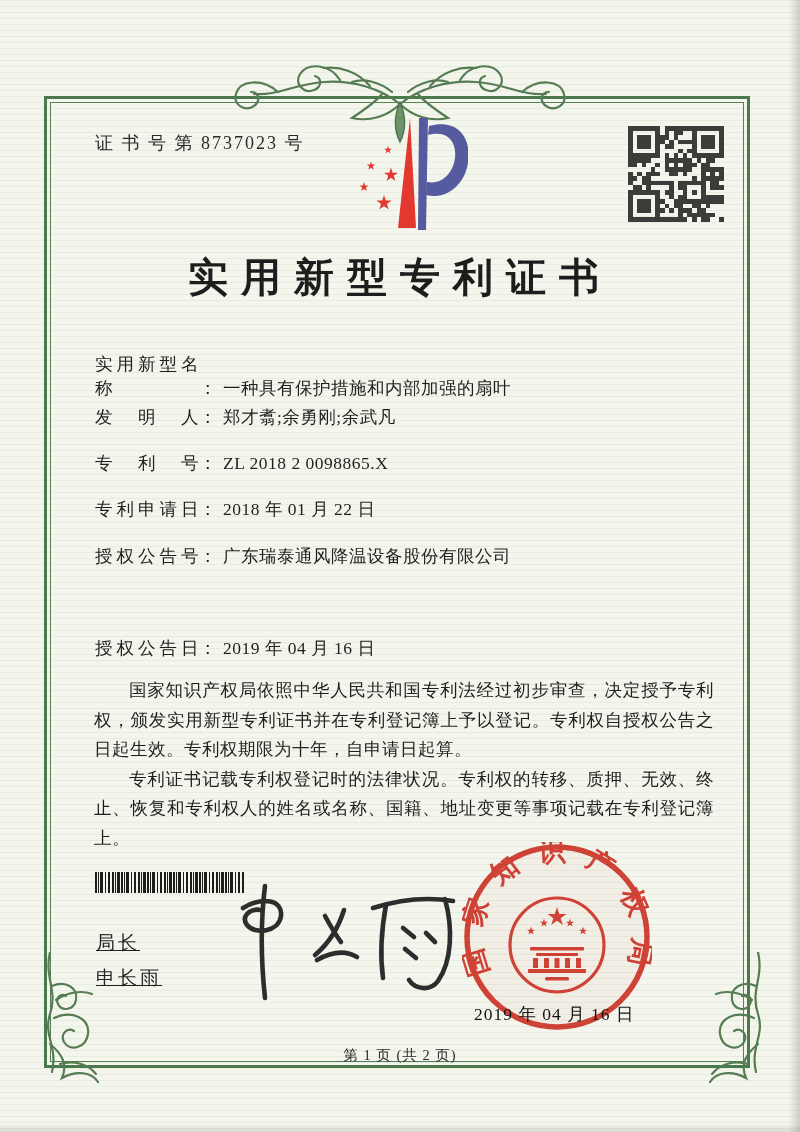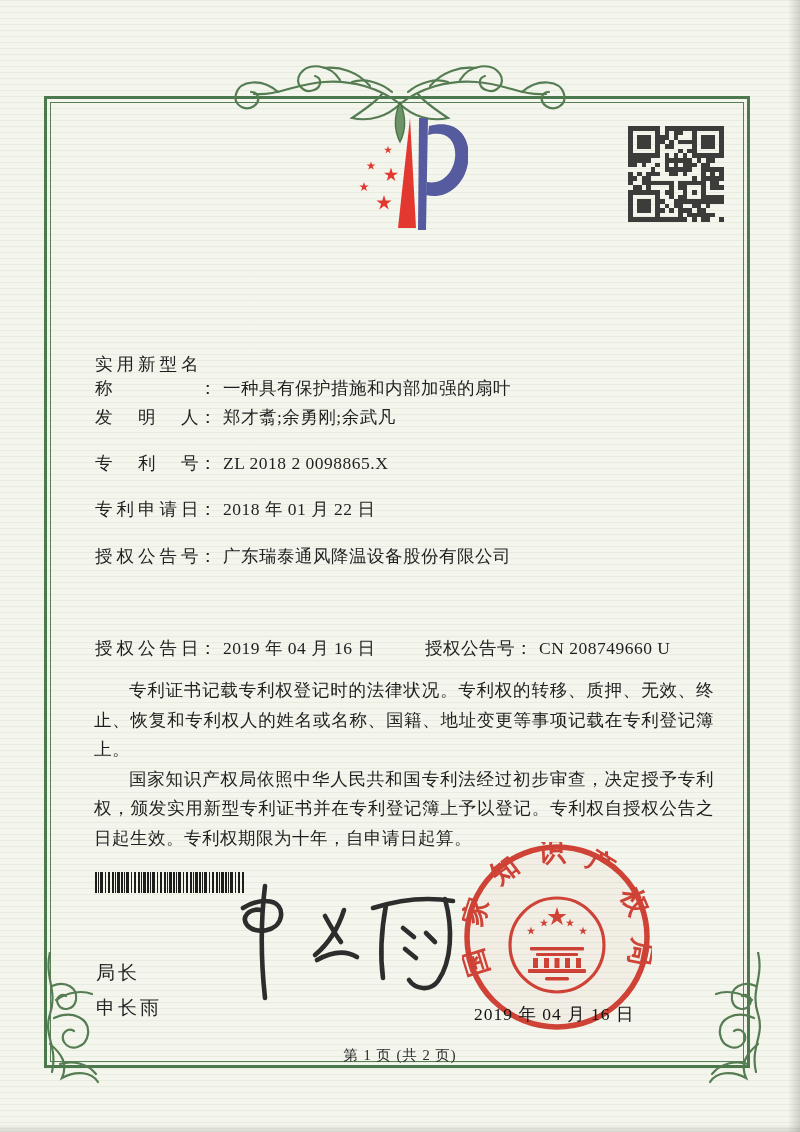--- a/index.html
+++ b/index.html
@@ -31,22 +31,22 @@
   .lbl{display:inline-block;width:104px;text-align:justify;text-align-last:justify;vertical-align:bottom;}
   .colon{display:inline-block;}
   .val{padding-left:6px;}
   .g2{position:absolute;left:330px;top:0;}
   .paras{position:absolute;left:94px;top:676px;width:620px;font-size:17.5px;
     line-height:29.5px;color:#1f1f1f;text-align:justify;}
   .paras p{margin:0;text-indent:2em;letter-spacing:0.5px;}
   .barcode{position:absolute;left:95px;top:872px;width:215px;height:21px;font-size:0;white-space:nowrap;}
   .barcode i{display:inline-block;height:21px;background:#1d1d1b;}
   .barcode b{display:inline-block;height:21px;background:transparent;}
-  .director{position:absolute;left:96px;top:955px;font-size:19px;color:#232323;
-    font-family:"Liberation Sans","DejaVu Sans",sans-serif;letter-spacing:3px;line-height:35px;}
+  .director{position:absolute;left:96px;top:925px;font-size:19px;color:#232323;
+    font-family:"Liberation Sans","DejaVu Sans",sans-serif;letter-spacing:3px;line-height:35px;text-decoration:underline;}
   .signature{position:absolute;left:205px;top:876px;}
   .seal{position:absolute;left:462px;top:842px;opacity:0.93;mix-blend-mode:multiply;}
   .seal-date{position:absolute;left:474px;top:1002px;font-size:17.5px;color:#141414;letter-spacing:1px;}
   .page-info{position:absolute;left:0;top:1046px;width:800px;text-align:center;font-size:14.5px;color:#2a2a2a;letter-spacing:1px;}
   .footer-note{position:absolute;left:0;top:1090px;width:800px;text-align:center;font-size:16px;color:#2e2e2e;letter-spacing:2px;}
   .ornament-top{position:absolute;left:220px;top:52px;}
   .flourish-bl{position:absolute;left:40px;top:952px;}
   .flourish-br{position:absolute;left:688px;top:952px;transform:scaleX(-1);}
 </style>
 </head>
@@ -94,20 +94,21 @@
     <g stroke="#557c52" fill="none" stroke-width="2.2" stroke-linecap="round">
       <path d="M10,0 C4,26 18,38 10,62 C3,84 18,94 12,120"></path>
       <path d="M12,34 C26,28 38,36 36,48 C34,58 22,60 18,52 C15,46 21,41 26,44"></path>
       <path d="M14,66 C32,58 50,66 48,82 C46,96 30,100 24,90 C20,82 27,75 34,79"></path>
       <path d="M10,92 C22,102 28,112 22,126 C36,118 52,120 58,130"></path>
       <path d="M20,112 C34,108 48,112 56,122"></path>
       <path d="M16,48 C28,40 42,38 52,42"></path>
     </g>
   </svg>
 
+  <div class="cert-no">证 书 号 第 8737023 号</div>
 
   <svg class="logo" width="130" height="126" viewBox="0 0 130 126">
     <defs>
       <path id="st" d="M0,-1 L0.224,-0.309 0.951,-0.309 0.363,0.118 0.588,0.809 0,0.382 -0.588,0.809 -0.363,0.118 -0.951,-0.309 -0.224,-0.309 Z"></path>
     </defs>
     <g fill="#e2382f">
       <use href="#st" transform="translate(50,40) scale(4.2)"></use>
       <use href="#st" transform="translate(33,56) scale(4.6)"></use>
       <use href="#st" transform="translate(53,65) scale(7.4)"></use>
       <use href="#st" transform="translate(26,77) scale(5)"></use>
@@ -378,46 +379,44 @@
       <rect x="9" y="20" width="1" height="1"></rect>
       <rect x="10" y="20" width="1" height="1"></rect>
       <rect x="11" y="20" width="1" height="1"></rect>
       <rect x="12" y="20" width="1" height="1"></rect>
       <rect x="14" y="20" width="1" height="1"></rect>
       <rect x="16" y="20" width="1" height="1"></rect>
       <rect x="17" y="20" width="1" height="1"></rect>
       <rect x="20" y="20" width="1" height="1"></rect>
     </svg>
 
+  <div class="title">实用新型专利证书</div>
 
   <div class="row" style="top:405px">
     <span class="lbl">发明人</span><span class="colon">：</span><span class="val">郑才翥;余勇刚;余武凡</span>
   </div>
   <div class="row" style="top:352px">
     <span class="lbl">实用新型名称</span><span class="colon">：</span><span class="val">一种具有保护措施和内部加强的扇叶</span>
   </div>
   <div class="row" style="top:451px">
     <span class="lbl">专利号</span><span class="colon">：</span><span class="val">ZL 2018 2 0098865.X</span>
   </div>
   <div class="row" style="top:497px">
     <span class="lbl">专利申请日</span><span class="colon">：</span><span class="val">2018 年 01 月 22 日</span>
   </div>
   <div class="row" style="top:544px">
     <span class="lbl">授权公告号</span><span class="colon">：</span><span class="val">广东瑞泰通风降温设备股份有限公司</span>
   </div>
   <div class="row" style="top:636px">
     <span class="lbl">授权公告日</span><span class="colon">：</span><span class="val">2019 年 04 月 16 日</span>
-    <span class="g2">
-      <span>授权公告号</span><span>：</span><span class="val">CN 208749660 U</span>
-    </span>
   </div>
 
   <div class="paras">
+    <p>国家知识产权局依照中华人民共和国专利法经过初步审查，决定授予专利权，颁发实用新型专利证书并在专利登记簿上予以登记。专利权自授权公告之日起生效。专利权期限为十年，自申请日起算。</p>
     <p>专利证书记载专利权登记时的法律状况。专利权的转移、质押、无效、终止、恢复和专利权人的姓名或名称、国籍、地址变更等事项记载在专利登记簿上。</p>
-    <p>国家知识产权局依照中华人民共和国专利法经过初步审查，决定授予专利权，颁发实用新型专利证书并在专利登记簿上予以登记。专利权自授权公告之日起生效。专利权期限为十年，自申请日起算。</p>
   </div>
 
   <div class="barcode" id="barcode"><i style="width:2px"></i><b style="width:1px"></b><i style="width:1px"></i><b style="width:1px"></b><i style="width:3px"></i><b style="width:2px"></b><i style="width:1px"></i><b style="width:2px"></b><i style="width:2px"></i><b style="width:2px"></b><i style="width:2px"></i><b style="width:1px"></b><i style="width:1px"></i><b style="width:1px"></b><i style="width:3px"></i><b style="width:1px"></b><i style="width:2px"></i><b style="width:1px"></b><i style="width:1px"></i><b style="width:1px"></b><i style="width:3px"></i><b style="width:2px"></b><i style="width:1px"></i><b style="width:2px"></b><i style="width:2px"></i><b style="width:2px"></b><i style="width:2px"></i><b style="width:1px"></b><i style="width:1px"></i><b style="width:1px"></b><i style="width:3px"></i><b style="width:1px"></b><i style="width:2px"></i><b style="width:1px"></b><i style="width:1px"></i><b style="width:1px"></b><i style="width:3px"></i><b style="width:2px"></b><i style="width:1px"></i><b style="width:2px"></b><i style="width:2px"></i><b style="width:2px"></b><i style="width:2px"></i><b style="width:1px"></b><i style="width:1px"></i><b style="width:1px"></b><i style="width:3px"></i><b style="width:1px"></b><i style="width:2px"></i><b style="width:1px"></b><i style="width:1px"></i><b style="width:1px"></b><i style="width:3px"></i><b style="width:2px"></b><i style="width:1px"></i><b style="width:2px"></b><i style="width:2px"></i><b style="width:2px"></b><i style="width:2px"></i><b style="width:1px"></b><i style="width:1px"></i><b style="width:1px"></b><i style="width:3px"></i><b style="width:1px"></b><i style="width:2px"></i><b style="width:1px"></b><i style="width:1px"></i><b style="width:1px"></b><i style="width:3px"></i><b style="width:2px"></b><i style="width:1px"></i><b style="width:2px"></b><i style="width:2px"></i><b style="width:2px"></b><i style="width:2px"></i><b style="width:1px"></b><i style="width:1px"></i><b style="width:1px"></b><i style="width:3px"></i><b style="width:1px"></b><i style="width:2px"></i><b style="width:1px"></b><i style="width:1px"></i><b style="width:1px"></b><i style="width:3px"></i><b style="width:2px"></b><i style="width:1px"></i><b style="width:2px"></b><i style="width:2px"></i><b style="width:2px"></b><i style="width:2px"></i><b style="width:1px"></b></div>
 
   <div class="director">
     <div>局长</div>
     <div>申长雨</div>
   </div>
 
   <svg class="signature" width="260" height="130" viewBox="0 0 260 130">

